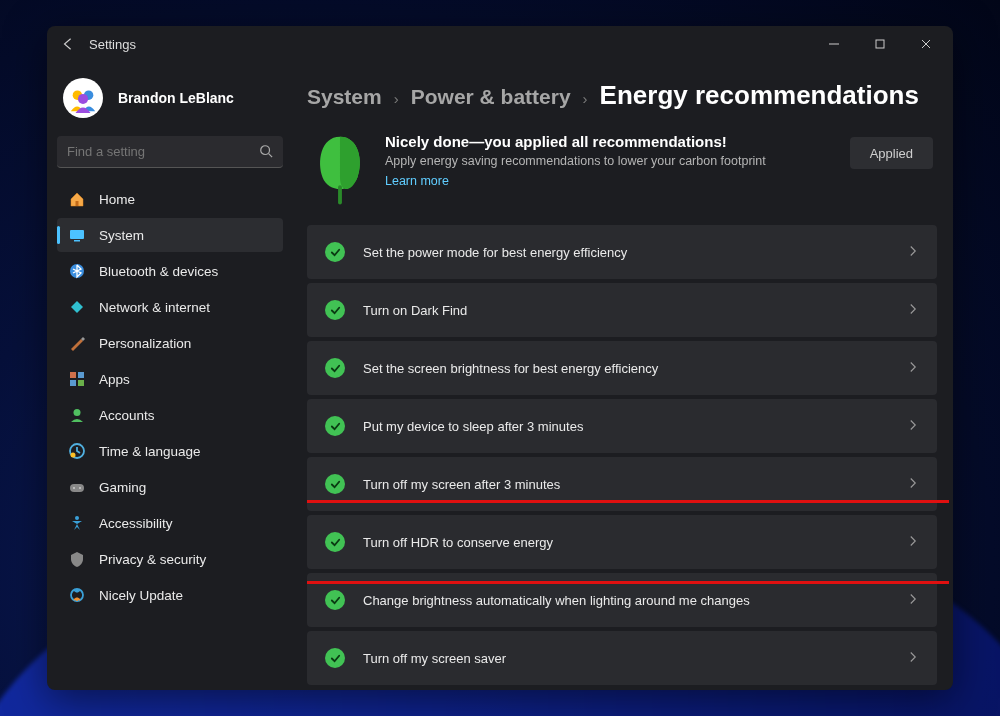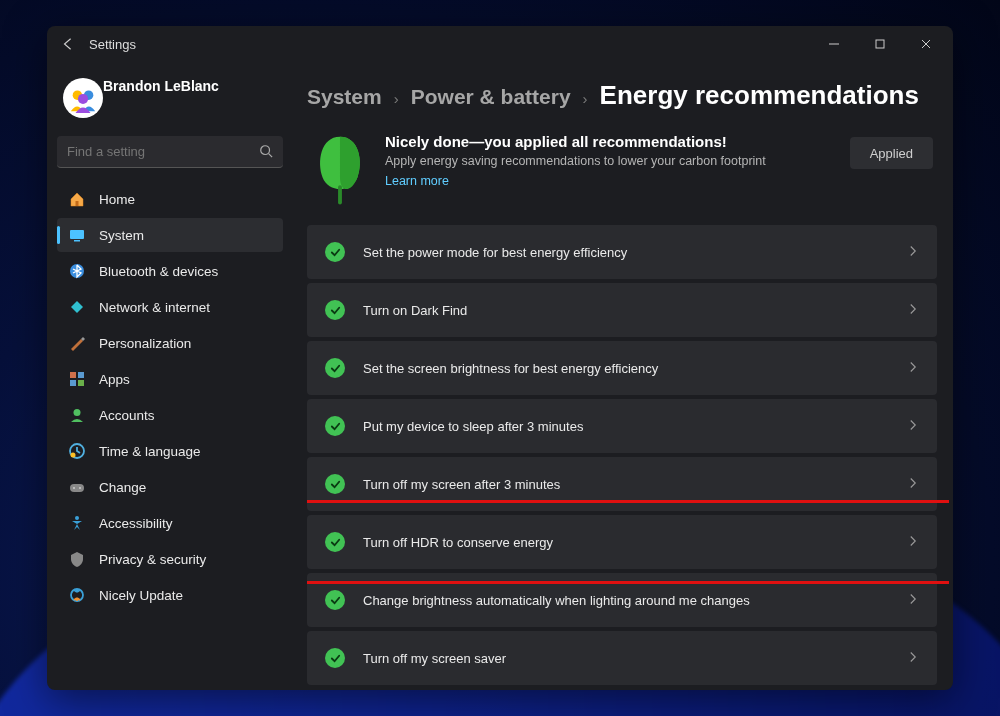--- a/index.html
+++ b/index.html
@@ -16,21 +16,21 @@
   box-shadow: 0 10px 40px rgba(0,0,0,0.5);
 }
 .titlebar { height: 36px; display: flex; align-items: center; padding: 0 4px; }
 .tb-back { width: 34px; height: 36px; display: flex; align-items: center; justify-content: center; cursor: pointer; color: #ccc; font-size: 14px; }
 .tb-title { font-size: 13px; color: #ddd; padding-left: 4px; }
 .tb-spacer { flex: 1; }
 .tb-btn { width: 46px; height: 36px; display: flex; align-items: center; justify-content: center; cursor: pointer; color: #ccc; }
 .tb-btn svg { width: 10px; height: 10px; }
 .body { flex: 1; display: flex; overflow: hidden; }
 .sidebar { width: 246px; padding: 6px 10px 0 10px; display: flex; flex-direction: column; }
-.user-row { display: flex; align-items: flex-start; gap: 0; padding: 10px 6px 18px 6px; }
+.user-row { display: flex; align-items: center; gap: 15px; padding: 10px 6px 18px 6px; }
 .avatar { width: 40px; height: 40px; border-radius: 50%; background: #fff; display: flex; align-items: center; justify-content: center; }
 .avatar svg { width: 30px; height: 30px; }
 .user-name { font-size: 14px; font-weight: 600; color: #fff; }
 .search-wrap { position: relative; margin-bottom: 14px; }
 .search { width: 100%; height: 32px; background: #2b2b2f; border: none; border-bottom: 1px solid #555; border-radius: 4px; color: #ddd; font-size: 13px; padding: 0 34px 0 10px; outline: none; }
 .search-icon { position: absolute; right: 10px; top: 8px; color: #aaa; font-size: 13px; }
 .nav { display: flex; flex-direction: column; gap: 2px; }
 .nav-item { height: 34px; display: flex; align-items: center; gap: 14px; padding: 0 12px; border-radius: 4px; cursor: pointer; font-size: 13.5px; color: #eaeaea; position: relative; }
 .nav-item.selected { background: #2c2d31; }
 .nav-item.selected::before { content: ""; position: absolute; left: 0; top: 8px; bottom: 8px; width: 3px; background: #4cc2ff; border-radius: 2px; }
@@ -190,21 +190,21 @@
             <span>Time &amp; language</span>
           </div>
           <div class="nav-item">
             <span class="nav-icon">
               <svg viewBox="0 0 16 16">
                 <rect x="1" y="5" width="14" height="8" rx="4" fill="#888"></rect>
                 <circle cx="5" cy="9" r="1" fill="#ccc"></circle>
                 <circle cx="11" cy="9" r="1" fill="#ccc"></circle>
               </svg>
             </span>
-            <span>Change</span>
+            <span>Gaming</span>
           </div>
           <div class="nav-item">
             <span class="nav-icon">
               <svg viewBox="0 0 16 16">
                 <circle cx="8" cy="3" r="2" fill="#3aa0d8"></circle>
                 <path d="M3 6 L13 6 L8 9 L11 15 L8 12 L5 15 L8 9 Z" fill="#3aa0d8"></path>
               </svg>
             </span>
             <span>Accessibility</span>
           </div>

